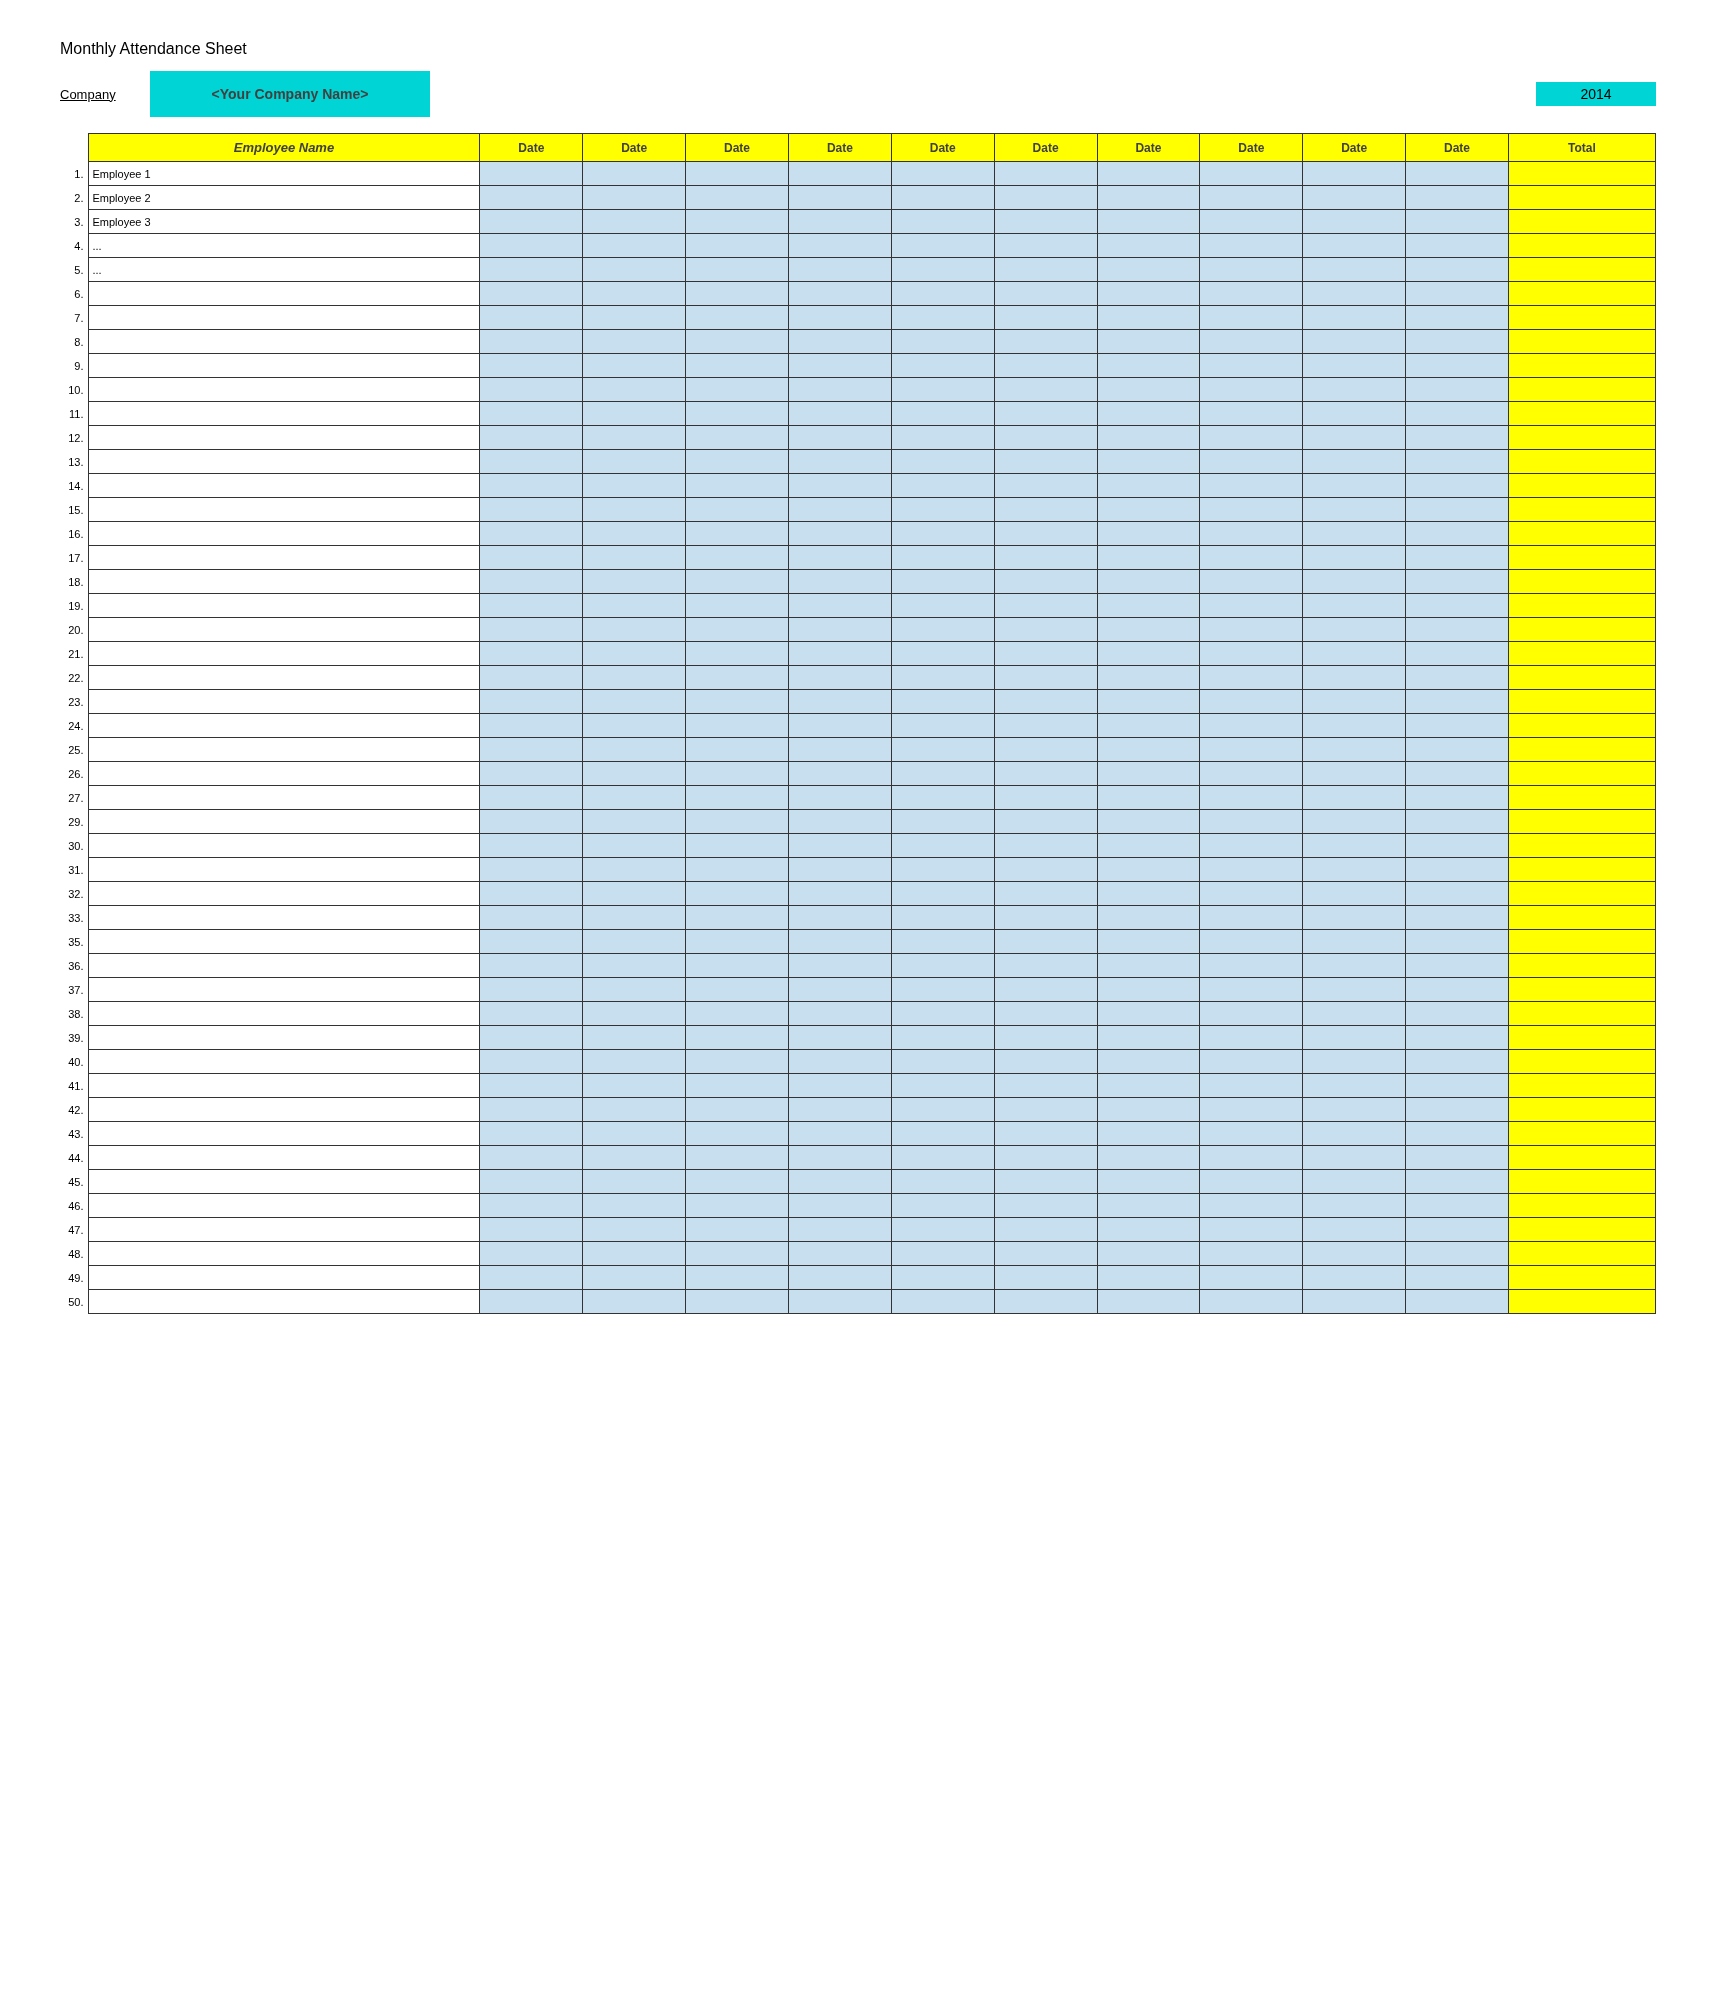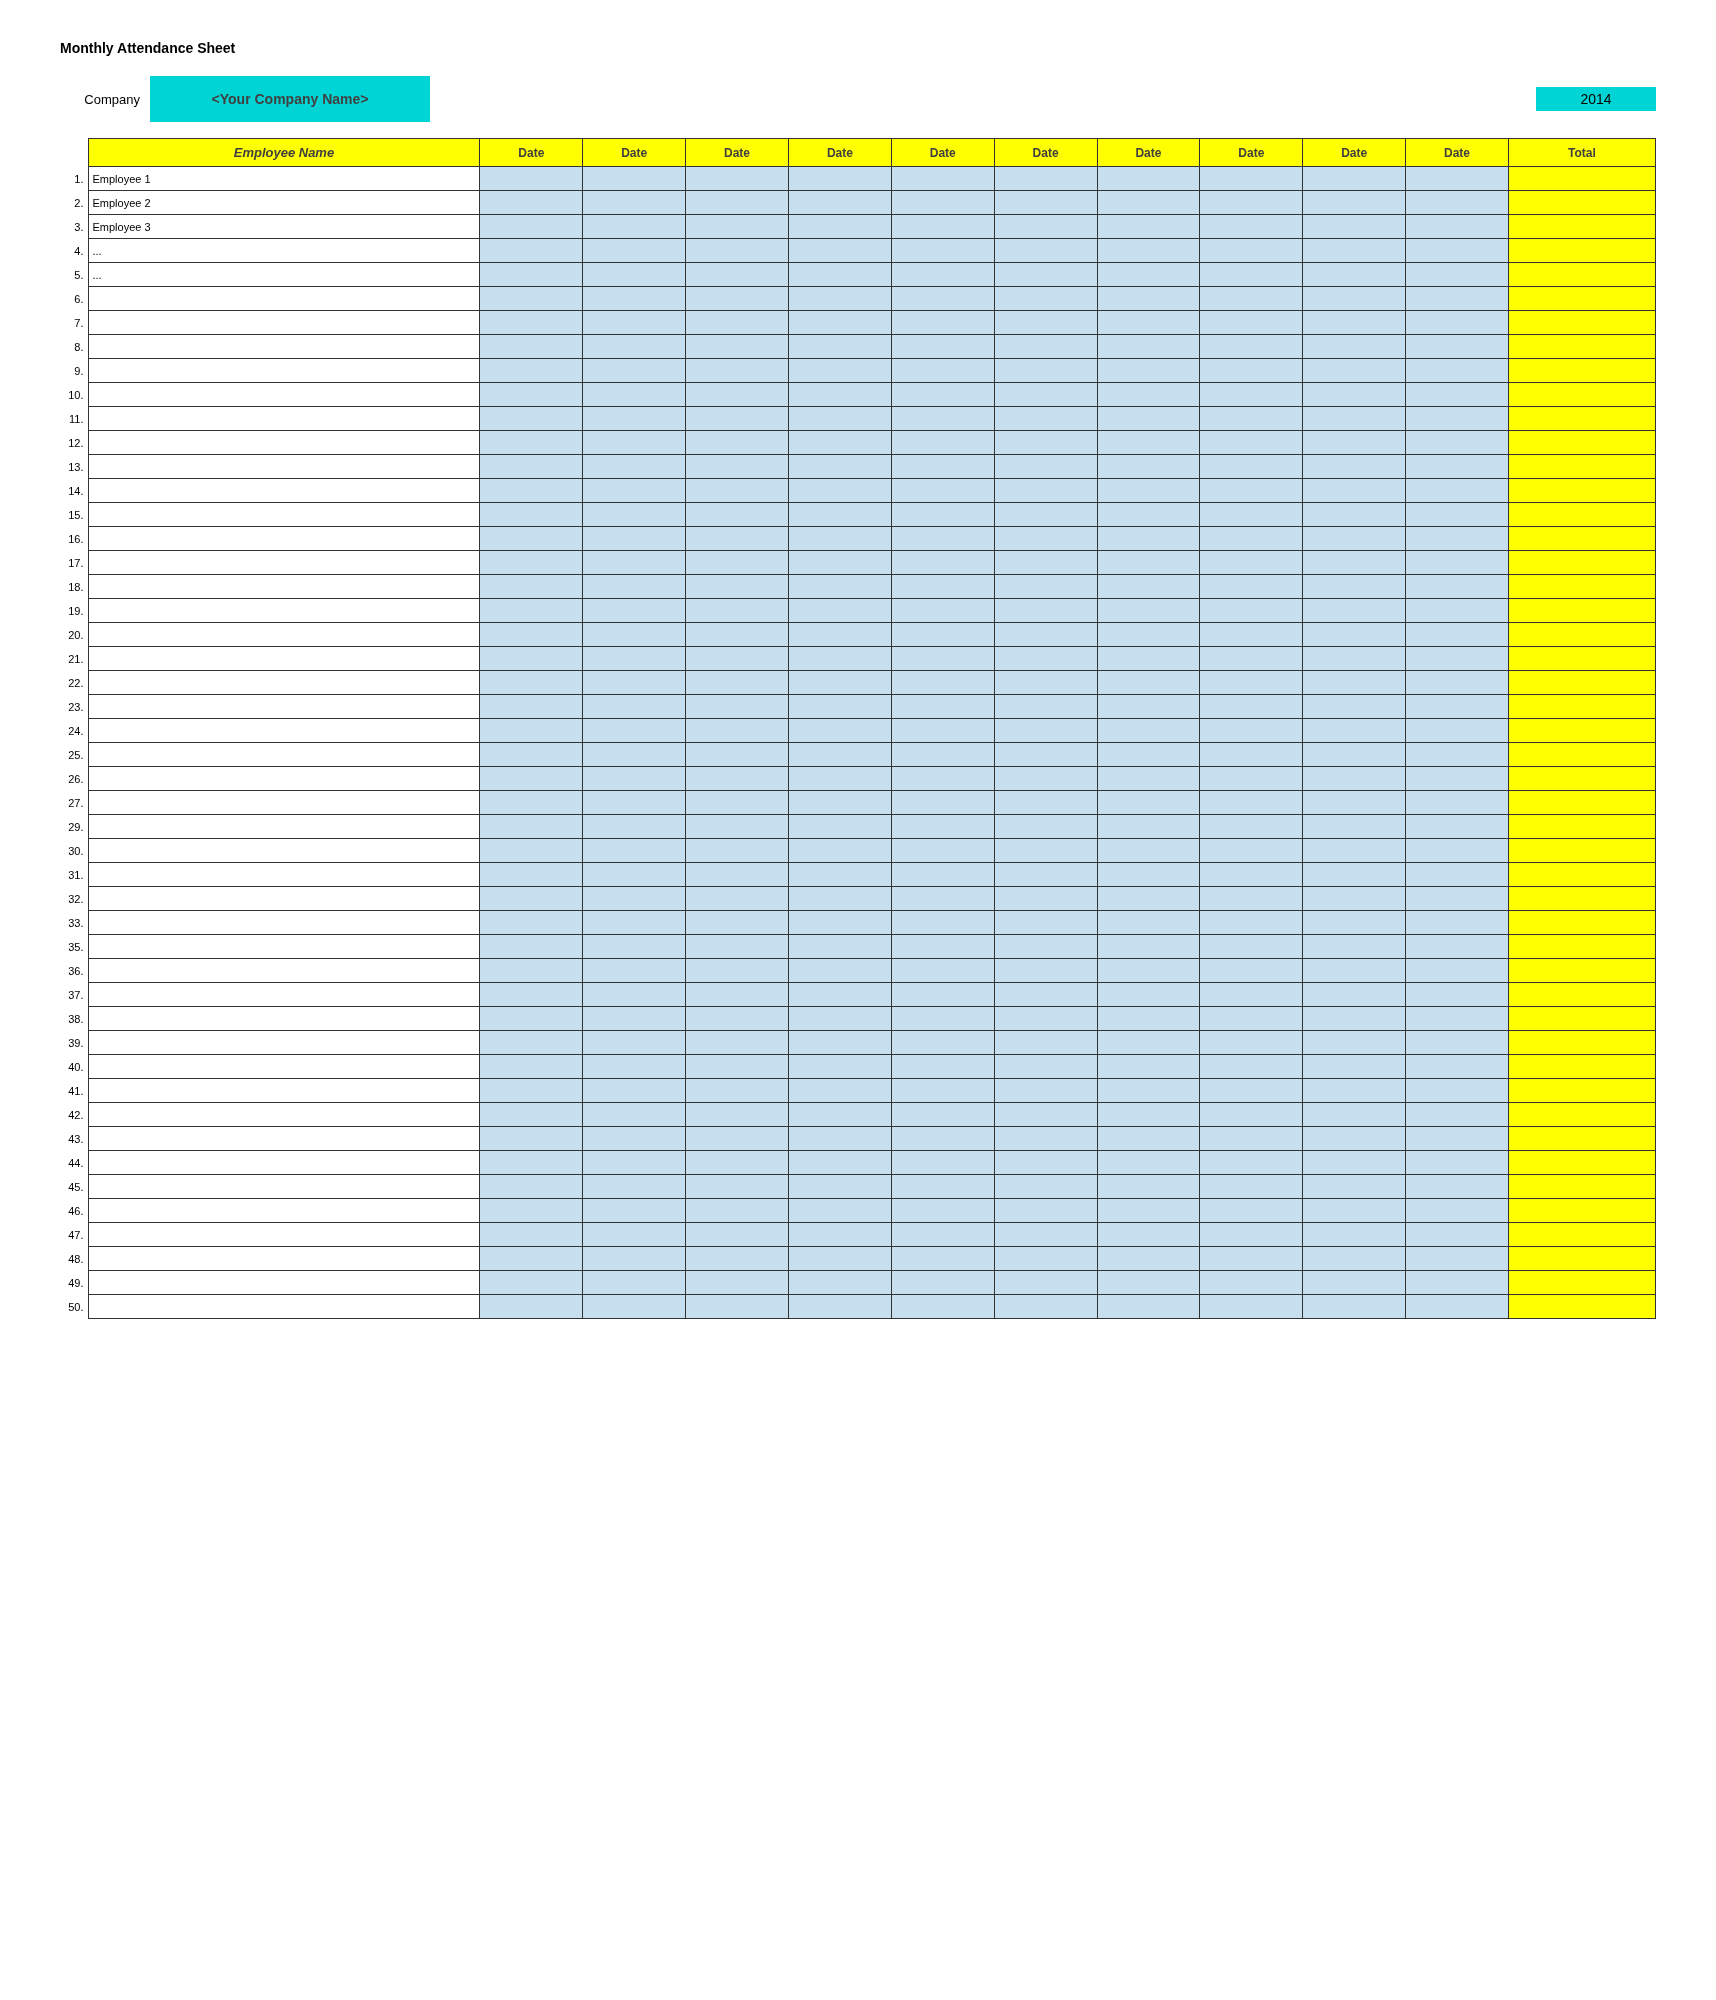--- a/index.html
+++ b/index.html
@@ -9,36 +9,37 @@
     }
 
     body {
       background: #fff;
       font-family: Arial, sans-serif;
       font-size: 12px;
       padding: 40px 60px;
     }
 
     .page-title {
-      font-weight: bold;
-      font-size: 14px;
-      margin-bottom: 20px;
+      font-weight: normal;
+      font-size: 16px;
+      margin-bottom: 13px;
     }
 
     .header-row {
       display: flex;
       align-items: center;
       gap: 10px;
       margin-bottom: 16px;
     }
 
     .company-label {
       font-size: 13px;
       min-width: 80px;
-      text-align: right;
+      text-align: left;
+      text-decoration: underline;
     }
 
     .company-name-box {
       background: #00d4d4;
       color: #404040;
       font-size: 14px;
       font-weight: bold;
       padding: 15px 30px;
       min-width: 280px;
       text-align: center;

